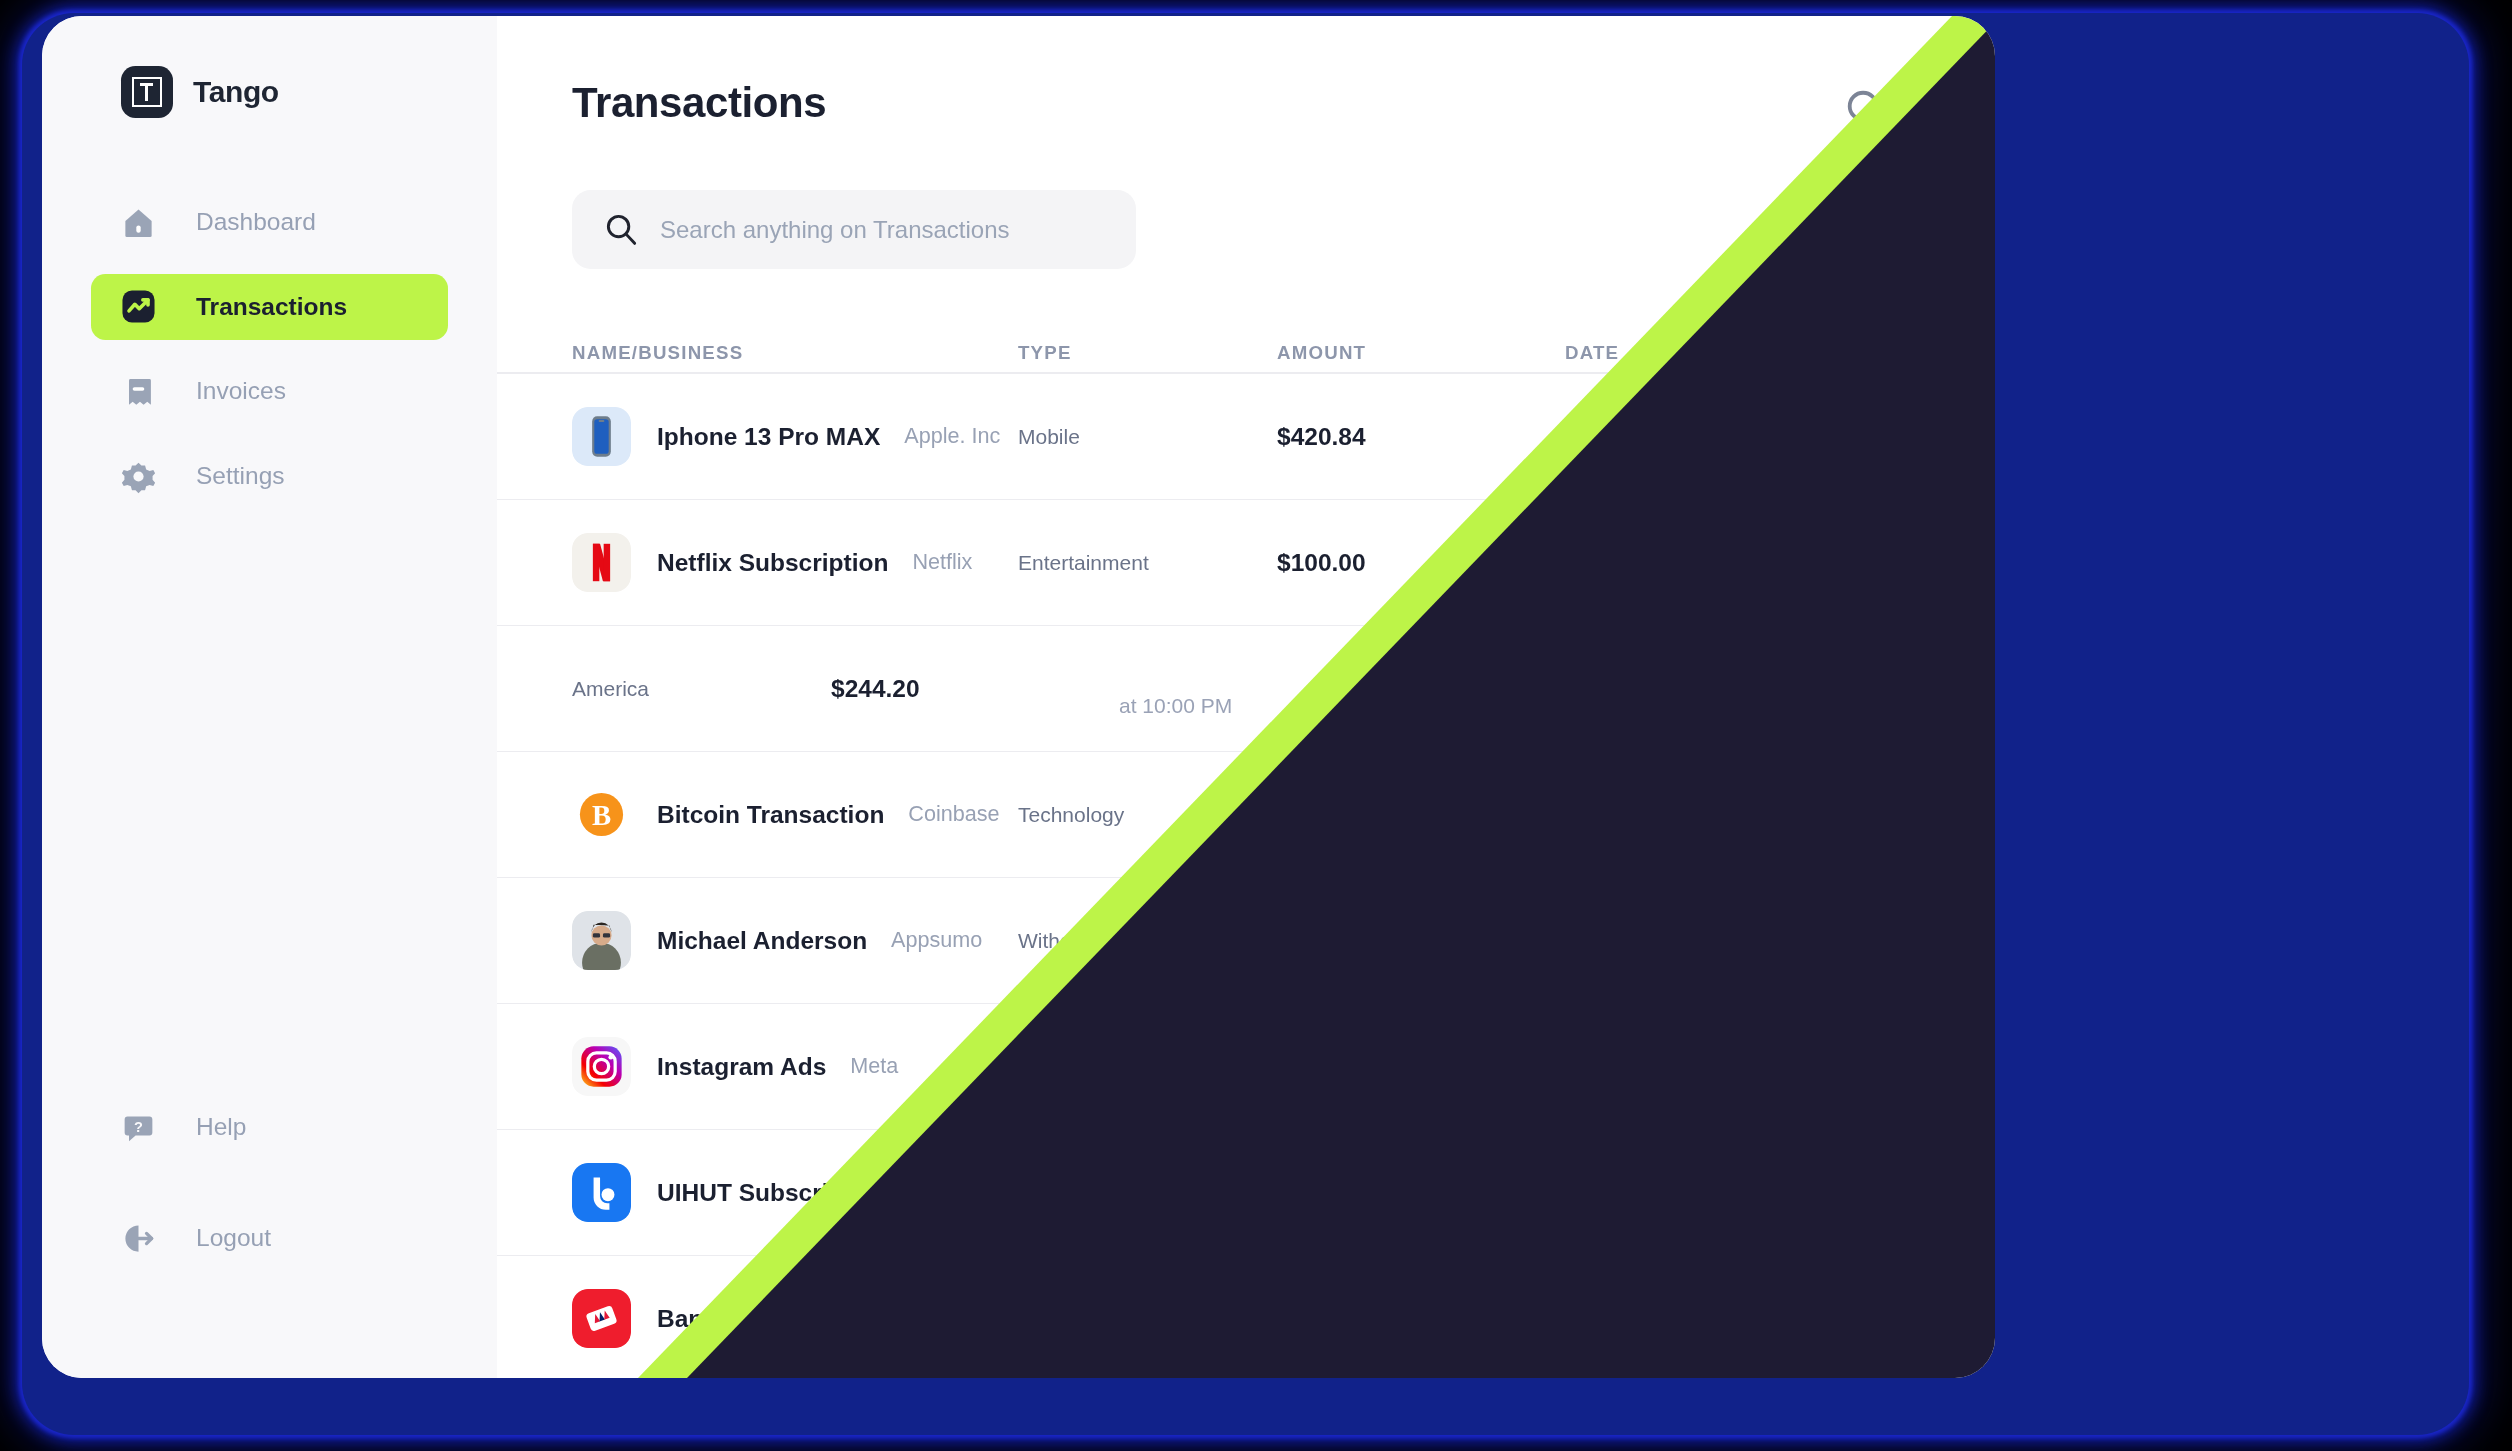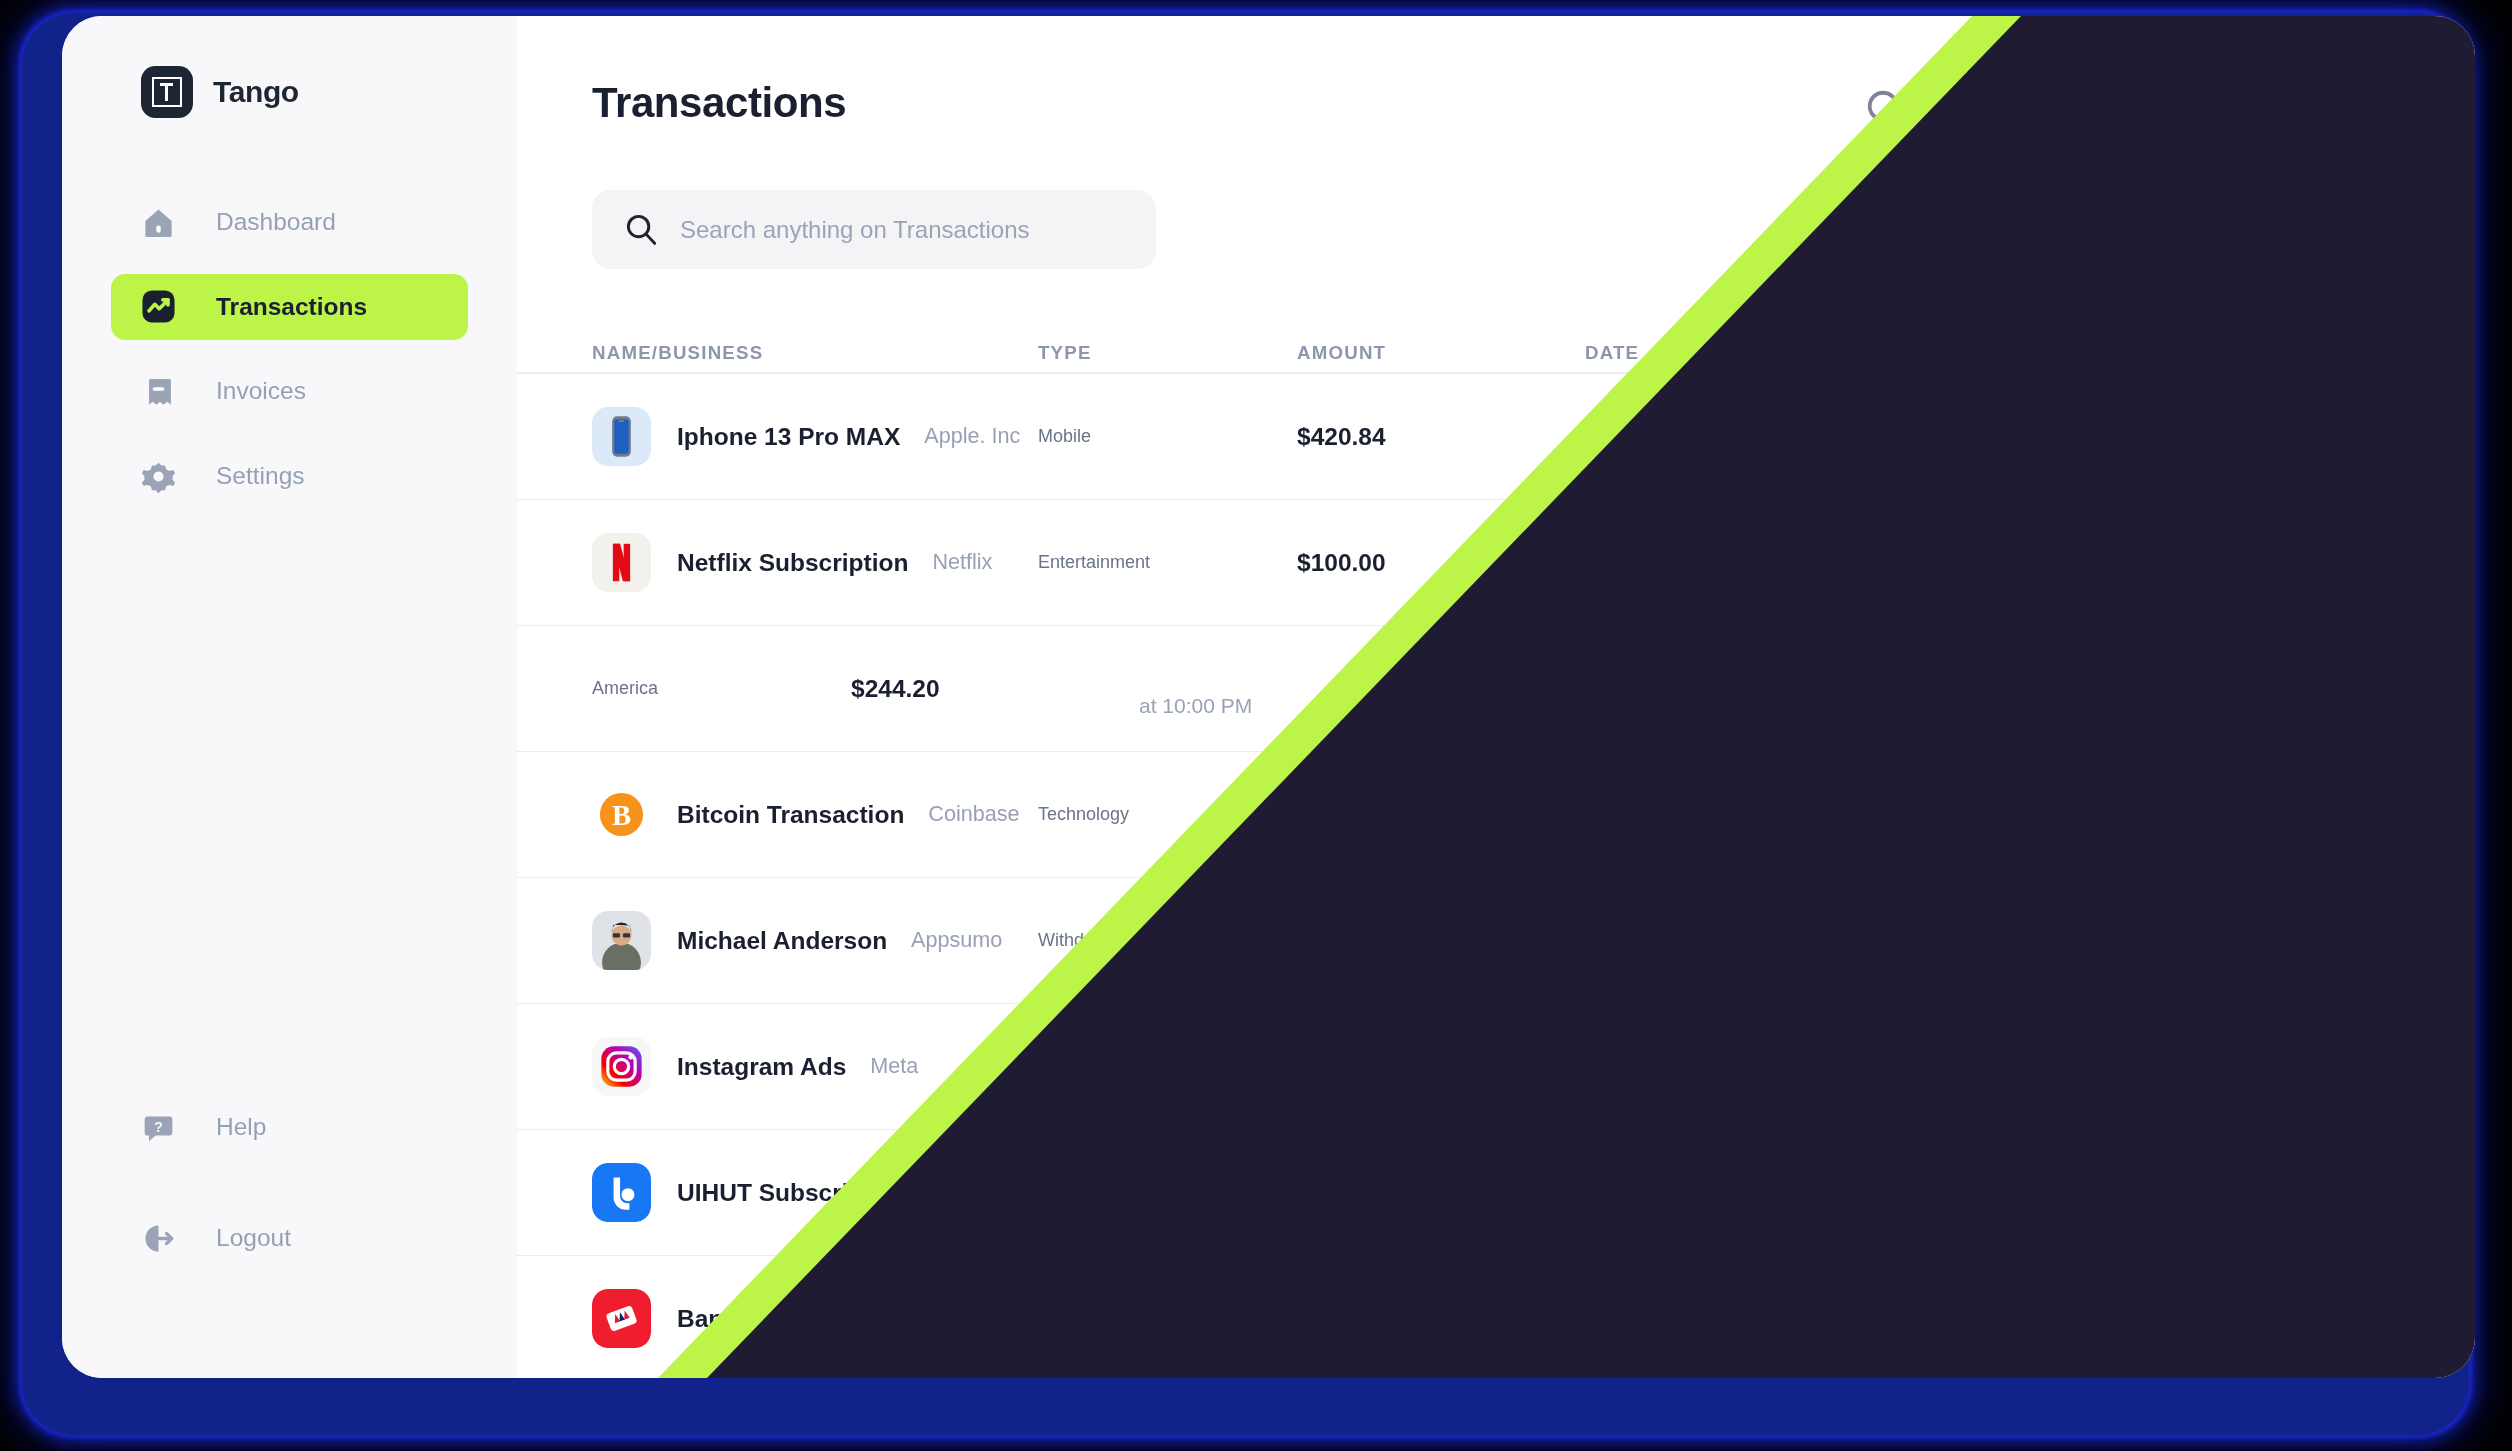--- a/index.html
+++ b/index.html
@@ -22,25 +22,24 @@
     box-shadow:
       0 0 4.3px 2.2px #1a26c8,
       0 0 16px 5.8px rgba(20,34,190,0.85),
       0 0 43px 14.4px rgba(14,22,130,0.55);
   }
 
   
   #app-card {
     position: absolute;
     left: 42px; top: 16px;
-    width: 2413px; height: 1362px;
+    width: 1953px; height: 1362px;
     border-radius: 40px;
     overflow: hidden;
     background: #ffffff;
-    margin-left: 20px;
   }
 
   
   #dark-overlay {
     position: absolute;
     inset: 0;
     background: #1e1b33;
     clip-path: polygon(1956px 0px, 2413px 0px, 2413px 1362px, 641px 1362px);
     pointer-events: none;
     z-index: 40;
@@ -211,21 +210,21 @@
   .row-logo {
     width: 59px; height: 59px; border-radius: 16px;
     flex: 0 0 59px; overflow: hidden;
     display: flex; align-items: center; justify-content: center;
     position: relative;
   }
   .row-logo svg { width: 100%; height: 100%; display: block; }
   .name-col { display: flex; gap: 24px; }
   .name-main { font-size: 24.5px; font-weight: bold; color: #1b2030; white-space: nowrap; }
   .name-sub  { font-size: 21.6px; color: #98a1b4; }
-  .type-txt  { font-size: 18px; color: #6a7389; }
+  .type-txt  { font-size: 21px; color: #6a7389; }
   .amt-txt   { font-size: 24.5px; font-weight: bold; color: #1b2030; white-space: nowrap; }
   .date-main { font-size: 24px; font-weight: bold; color: #1b2030; }
   .date-sub  { font-size: 21px; color: #98a1b4; margin-top: 7.2px; }
   .inv-txt   { font-size: 22px; color: #6a7389; }
 
   .view-btn {
     width: 130px; height: 65px;
     border-radius: 13px;
     background: #bdf448;
     border: none;

